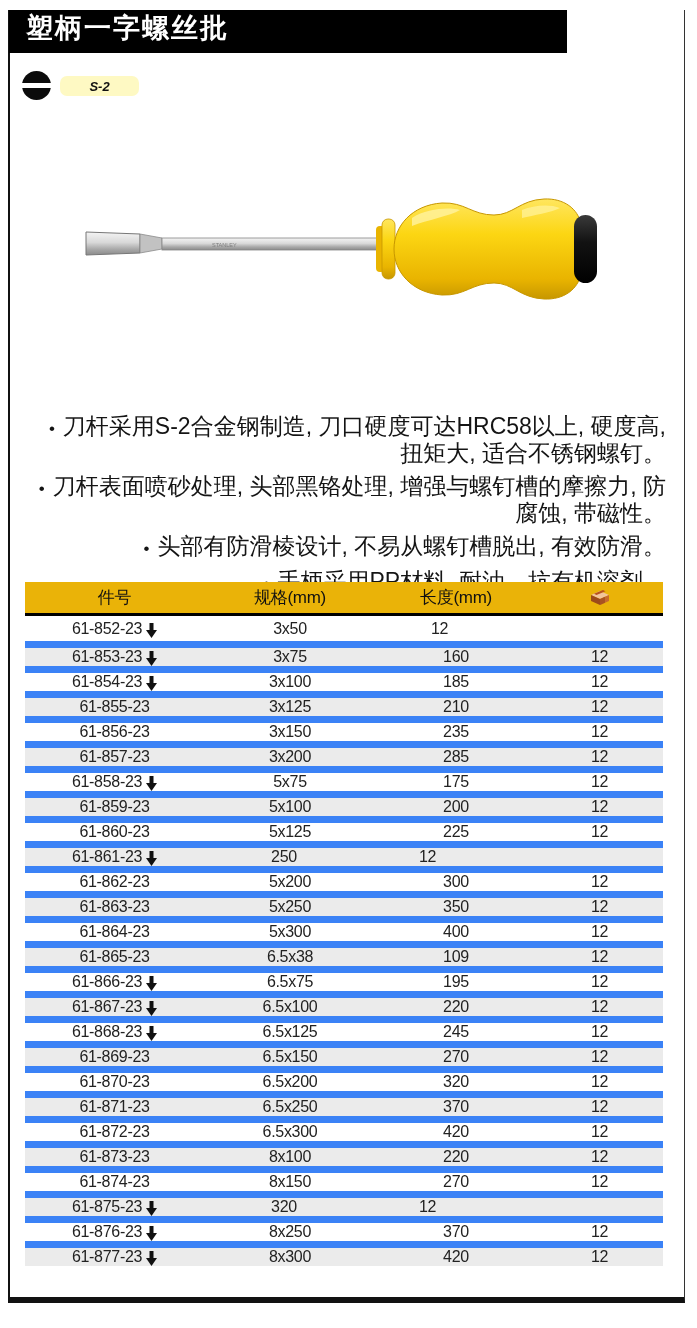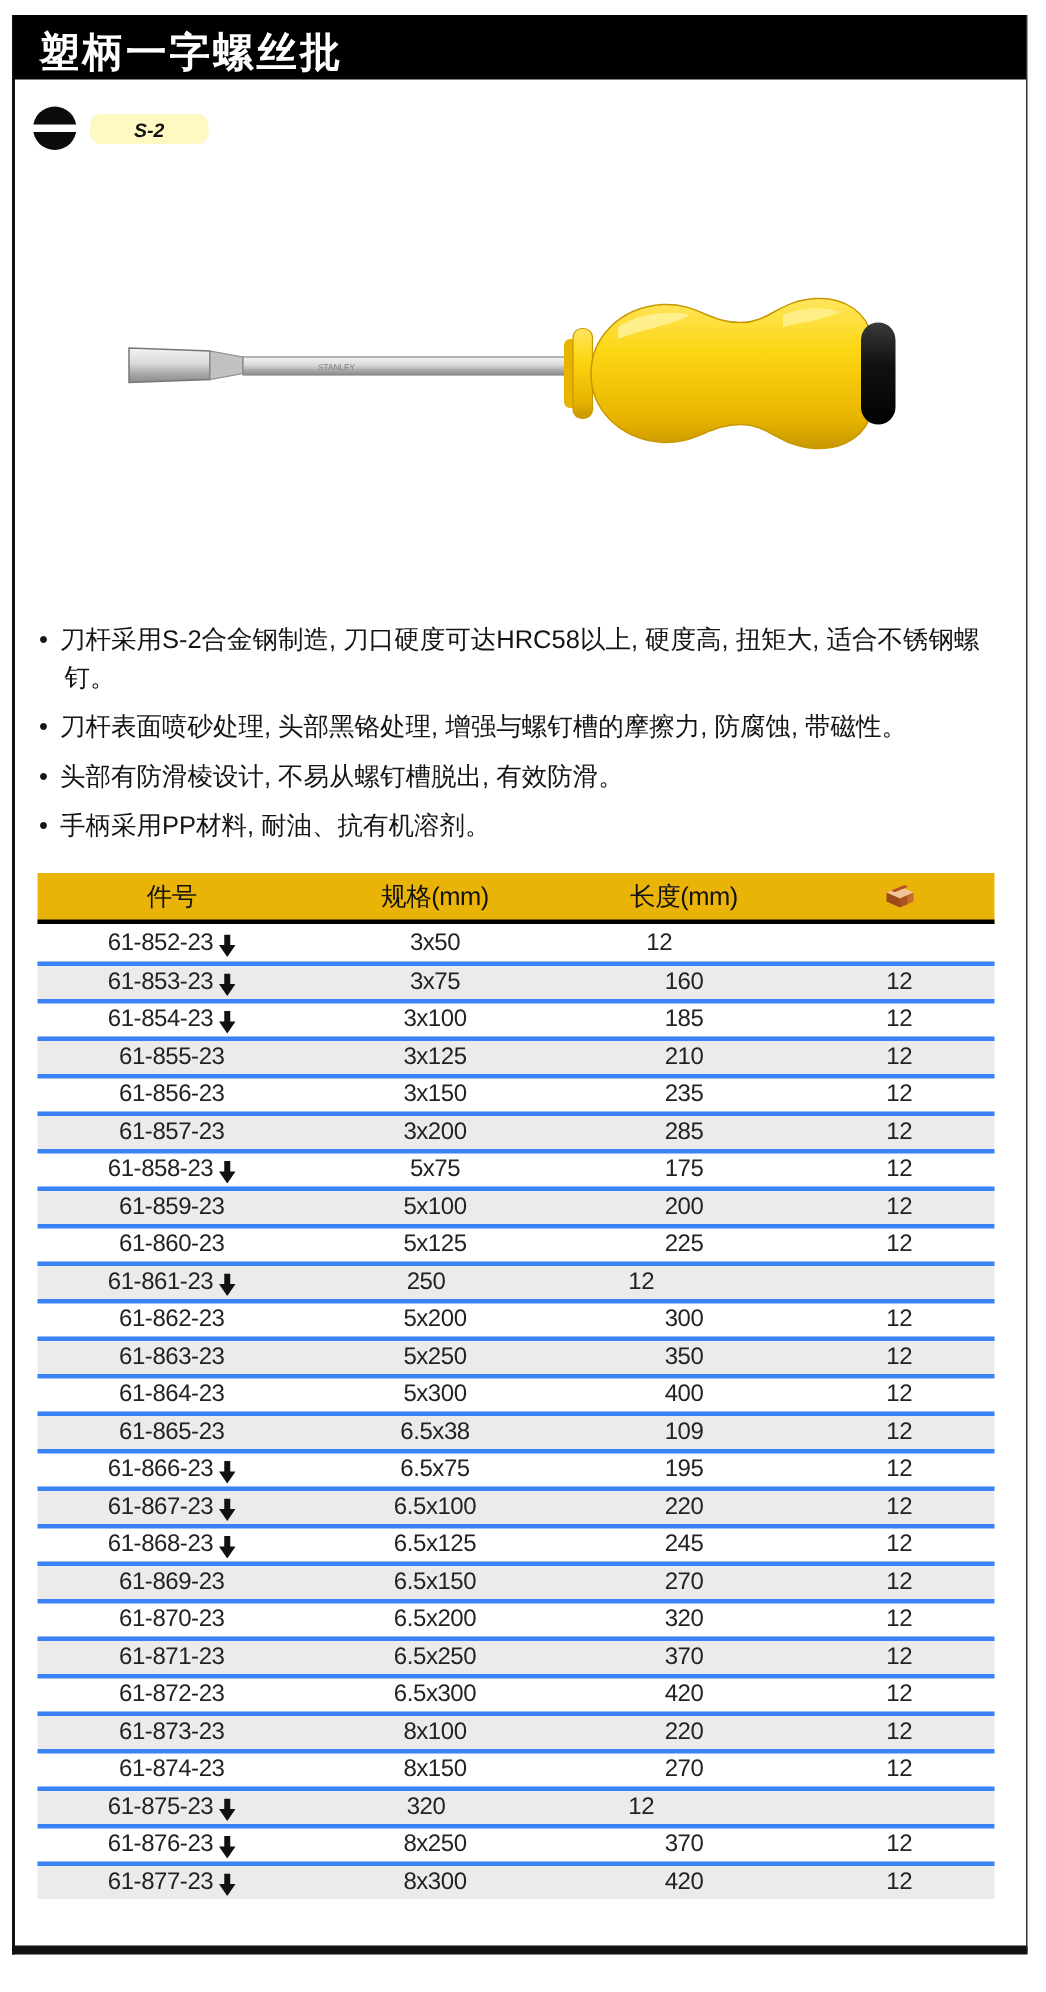--- a/index.html
+++ b/index.html
@@ -10,22 +10,22 @@
   }
   
   .frame{
     position:absolute;left:8px;top:10px;width:677px;height:1293px;
     box-sizing:border-box;
     border-left:2px solid #111;border-right:1px solid #333;border-bottom:6px solid #111;
     background:#fff;
   }
   
   .title-bar{
-    position:absolute;left:9px;top:10px;width:675px;height:43px;
-    background:#000;display:flex;align-items:flex-end;
+    position:absolute;left:9px;top:10px;width:558px;height:43px;
+    background:#000;display:flex;align-items:flex-start;
   }
   .title-bar .title{
     color:#fff;font-size:27px;font-weight:bold;padding-left:17px;letter-spacing:2px;
   }
   
   .slot-icon{
     position:absolute;left:22px;top:71px;width:29px;height:29px;border-radius:50%;
     background:#0b0b0b;
   }
   .slot-icon .slot{
@@ -37,34 +37,34 @@
     background:#fef9c3;display:flex;align-items:center;justify-content:center;
     font-size:13px;font-weight:bold;font-style:italic;color:#111;
   }
   
   .product{position:absolute;left:82px;top:188px;width:516px;height:125px;}
   
   .features{
     position:absolute;left:26px;top:414px;width:640px;margin:0;padding:0;list-style:none;
   }
   .features li{
-    font-size:17px;line-height:25px;margin-bottom:8px;
-    padding-left:17px;text-indent:-17px;color:#141414;
+    font-size:23px;line-height:25px;margin-bottom:8px;
+    padding-left:17px;text-indent:-17px;color:#141414;text-align:right;
   }
   .features li::before{content:"\2022";margin-right:8px;font-size:17px;}
   
   .spec-table{position:absolute;left:25px;top:582px;width:638px;}
   .t-head{
     display:flex;height:31px;background:#eab308;border-bottom:3px solid #000;
     font-weight:normal;font-size:17px;color:#111;
   }
   .t-head .cell{display:flex;align-items:center;justify-content:center;}
   .t-row{display:flex;height:25px;box-sizing:border-box;font-size:16px;color:#222;}
   .rows div.t-row:nth-of-type(even){background:#ebebeb;}
-  .rows div.t-row + div.t-row{border-top:3px solid #3b82f6;}
+  .rows div.t-row + div.t-row{border-top:7px solid #3b82f6;}
   .cell{display:flex;align-items:center;justify-content:center;letter-spacing:-0.3px;}
   .c1{width:179px;}.c2{width:172px;}.c3{width:160px;}.c4{width:127px;}
   .part-wrap{display:flex;align-items:flex-end;gap:4px;}
   .arrow{display:inline-flex;align-items:center;margin-top:2px;}
   .arrow svg{display:block;}
   
   .pack-icon svg{display:block;}
 </style>
 </head>
 <body>

